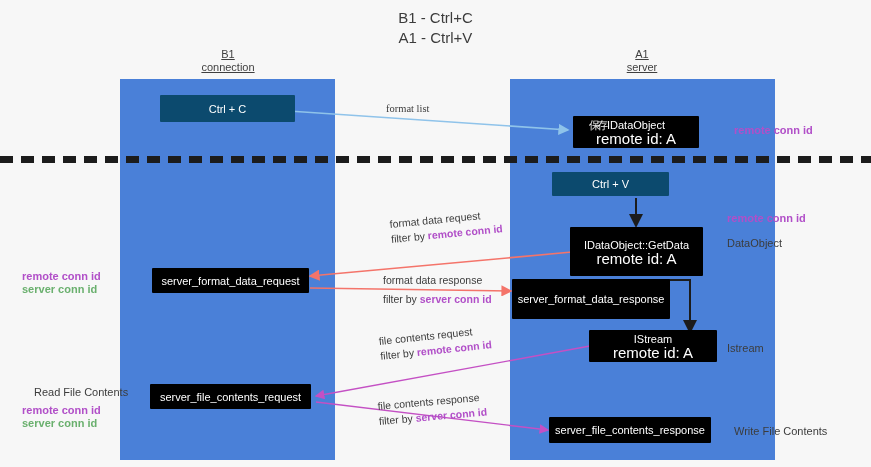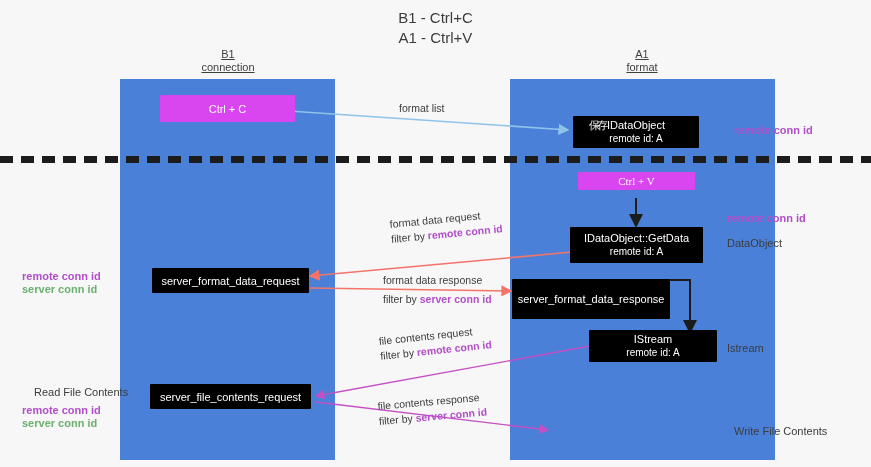--- a/index.html
+++ b/index.html
@@ -52,23 +52,23 @@
     display: flex;
     flex-direction: column;
     align-items: center;
     justify-content: center;
     color: #ffffff;
     font-size: 11px;
     line-height: 14px;
     text-align: center;
     border-radius: 1px;
   }
-  .node.green { background: #d946ef; }
+  .node.green { background: #0c4a6e; }
   .node.orange { background: #000000; }
-  .node .sub { font-size: 10px; }
+  .node .sub { font-size: 15px; }
 
   .side-label {
     position: absolute;
     font-size: 11px;
     line-height: 14px;
   }
   .side-label.plain { color: #3c3c3c; }
   .purple { color: #b14fc8; font-weight: bold; }
   .green-t { color: #6ab06e; font-weight: bold; }
 
@@ -119,21 +119,21 @@
     <span>B1 - Ctrl+C</span>
     <span>A1 - Ctrl+V</span>
   </div>
 
   <div class="col-head" style="left:143px; top:48px; width:170px;">
     <span class="l1">B1</span>
     <span class="l2">connection</span>
   </div>
   <div class="col-head" style="left:557px; top:48px; width:170px;">
     <span class="l1">A1</span>
-    <span class="l2">format</span>
+    <span class="l2">server</span>
   </div>
 
   <div class="lane lane-b1"></div>
   <div class="lane lane-a1"></div>
 
   <svg class="wires">
     <defs>
       <marker id="ah-blue" markerWidth="7" markerHeight="7" refX="6" refY="3.5" orient="auto">
         <path d="M0,0 L7,3.5 L0,7 z" fill="#8fc3ea"></path>
       </marker>
@@ -169,25 +169,25 @@
     <div>Ctrl + C</div>
   </div>
 
   <div class="node orange" style="left:573px; top:116px; width:126px; height:32px;">
     <div>
       <span class="artifact"><span class="ghost">保存</span><span>IDataObject</span></span>
     </div>
     <div class="sub">remote id: A</div>
   </div>
 
-  <div class="node green" style="left:578px; top:172px; width:117px; height:18px;font-family:Liberation Serif, serif;">
+  <div class="node green" style="left:552px; top:172px; width:117px; height:24px;">
     <div>Ctrl + V</div>
   </div>
 
-  <div class="node orange" style="left:570px; top:227px; width:133px; height:36px;">
+  <div class="node orange" style="left:570px; top:227px; width:133px; height:49px;">
     <div>IDataObject::GetData</div>
     <div class="sub">remote id: A</div>
   </div>
 
   <div class="node orange" style="left:152px; top:268px; width:157px; height:25px;">
     <div>server_format_data_request</div>
   </div>
 
   <div class="node orange" style="left:512px; top:279px; width:158px; height:40px;">
     <div>server_format_data_response</div>
@@ -195,22 +195,25 @@
 
   <div class="node orange" style="left:589px; top:330px; width:128px; height:32px;">
     <div>IStream</div>
     <div class="sub">remote id: A</div>
   </div>
 
   <div class="node orange" style="left:150px; top:384px; width:161px; height:25px;align-items:center;">
     <div>server_file_contents_request</div>
   </div>
 
-
-  <div class="edge-label" style="left:399px; top:101px;">
+  <div class="node orange" style="left:549px; top:417px; width:162px; height:26px;">
+    <div>server_file_contents_response</div>
+  </div>
+
+  <div class="edge-label" style="left:386px; top:101px;font-family:Liberation Serif, serif;">
     <div>format list</div>
   </div>
 
   <div class="edge-label" style="left:389px; top:217px; transform: rotate(-5.5deg); transform-origin: left top;">
     <div>format data request</div>
     <div><span>filter by </span><span class="em purple">remote conn id</span></div>
   </div>
 
   <div class="edge-label" style="left:383px; top:273px;">
     <div>format data response</div>

